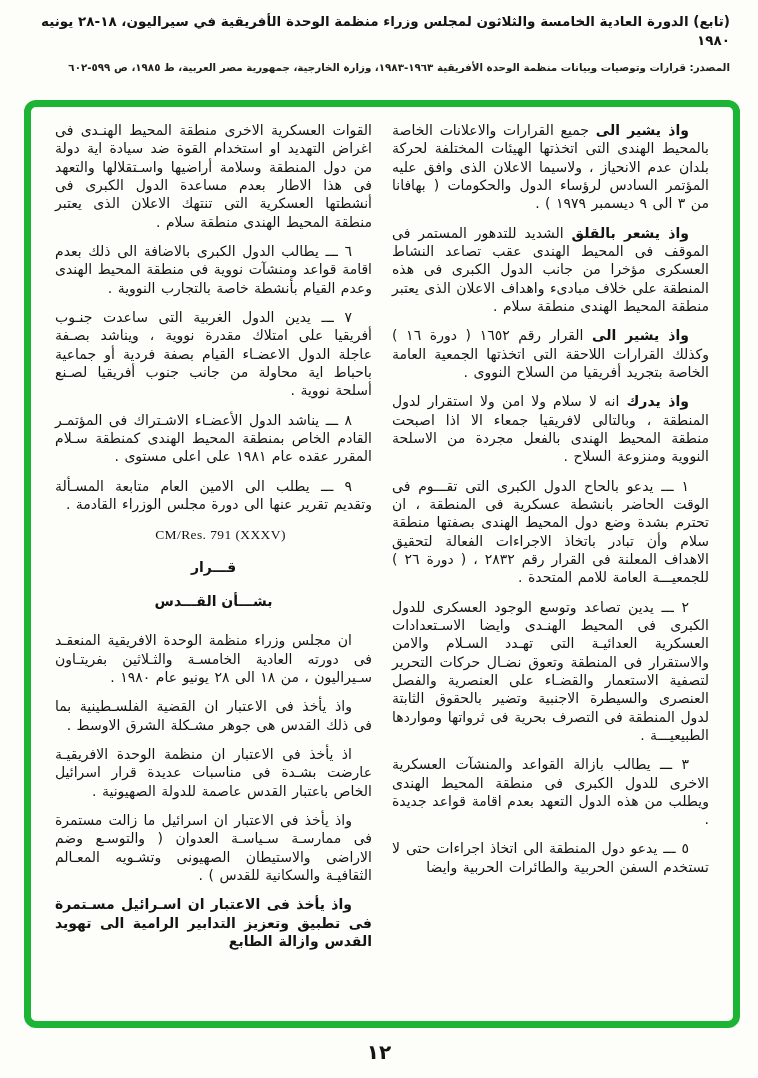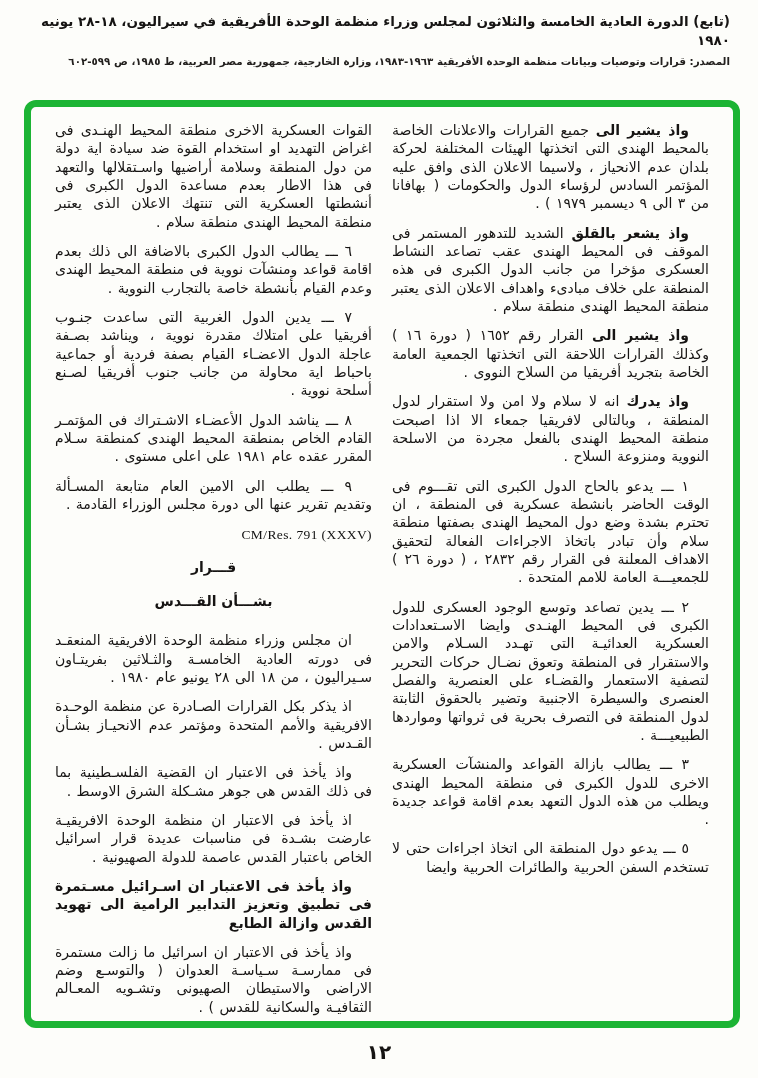--- a/index.html
+++ b/index.html
@@ -18,21 +18,21 @@
     padding: 12px 28px 0 30px;
     text-align: right;
   }
   .header-line1 {
     font-size: 13.5px;
     font-weight: bold;
     letter-spacing: 0.2px;
     line-height: 1.4;
   }
   .header-line2 {
-    margin-top: 5px;
+    margin-top: 11px;
     font-size: 10.3px;
     font-weight: bold;
     line-height: 1.35;
     color: #23201e;
   }
 
   
   .content-box {
     position: absolute;
     left: 24px; top: 100px;
@@ -54,21 +54,21 @@
     text-align: justify;
     margin-bottom: 11px;
     word-spacing: 1px;
   }
   .para.indent { text-indent: 20px; }
   .para.bold { font-weight: bold; }
   .para strong { font-weight: bold; }
 
   .code-line {
     direction: ltr;
-    text-align: right;
+    text-align: center;
     font-family: "Liberation Serif", "DejaVu Serif", serif;
     font-size: 13.5px;
     letter-spacing: 0.4px;
     margin: 14px 0 16px 0;
     padding-left: 14px;
     color: #121212;
   }
   .res-heading {
     text-align: center;
     font-weight: bold;
@@ -119,25 +119,24 @@
       <p class="para indent">٦ ـــ يطالب الدول الكبرى بالاضافة الى ذلك بعدم اقامة قواعد ومنشآت نووية فى منطقة المحيط الهندى وعدم القيام بأنشطة خاصة بالتجارب النووية .</p>
       <p class="para indent">٧ ـــ يدين الدول الغربية التى ساعدت جنـوب أفريقيا على امتلاك مقدرة نووية ، ويناشد بصـفة عاجلة الدول الاعضـاء القيام بصفة فردية أو جماعية باحباط اية محاولة من جانب جنوب أفريقيا لصـنع أسلحة نووية .</p>
       <p class="para indent">٨ ـــ يناشد الدول الأعضـاء الاشـتراك فى المؤتمـر القادم الخاص بمنطقة المحيط الهندى كمنطقة سـلام المقرر عقده عام ١٩٨١ على اعلى مستوى .</p>
       <p class="para indent">٩ ـــ يطلب الى الامين العام متابعة المسـألة وتقديم تقرير عنها الى دورة مجلس الوزراء القادمة .</p>
 
       <div class="code-line">CM/Res. 791 (XXXV)</div>
       <div class="res-heading">قـــرار</div>
       <div class="res-heading h2">بشـــأن القـــدس</div>
 
       <p class="para indent">ان مجلس وزراء منظمة الوحدة الافريقية المنعقـد فى دورته العادية الخامسـة والثـلاثين بفريتـاون سـيراليون ، من ١٨ الى ٢٨ يونيو عام ١٩٨٠ .</p>
-      <p class="para indent">اذ يذكر بكل القرارات الصـادرة عن منظمة الوحـدة الافريقية والأمم المتحدة ومؤتمر عدم الانحيـاز بشـأن القـدس .</p>
       <p class="para indent">واذ يأخذ فى الاعتبار ان القضية الفلسـطينية بما فى ذلك القدس هى جوهر مشـكلة الشرق الاوسط .</p>
       <p class="para indent">اذ يأخذ فى الاعتبار ان منظمة الوحدة الافريقيـة عارضت بشـدة فى مناسبات عديدة قرار اسرائيل الخاص باعتبار القدس عاصمة للدولة الصهيونية .</p>
+      <p class="para indent">واذ يأخذ فى الاعتبار ان اسرائيل ما زالت مستمرة فى ممارسـة سـياسـة العدوان ( والتوسـع وضم الاراضى والاستيطان الصهيونى وتشـويه المعـالم الثقافيـة والسكانية للقدس ) .</p>
       <p class="para indent bold">واذ يأخذ فى الاعتبار ان اسـرائيل مسـتمرة فى تطبيق وتعزيز التدابير الرامية الى تهويد القدس وازالة الطابع</p>
-      <p class="para indent">واذ يأخذ فى الاعتبار ان اسرائيل ما زالت مستمرة فى ممارسـة سـياسـة العدوان ( والتوسـع وضم الاراضى والاستيطان الصهيونى وتشـويه المعـالم الثقافيـة والسكانية للقدس ) .</p>
     </div>
 
   </div>
 
   <div class="footer">
     <span class="page-number">١٢</span>
   </div>
 
 </div>
 

